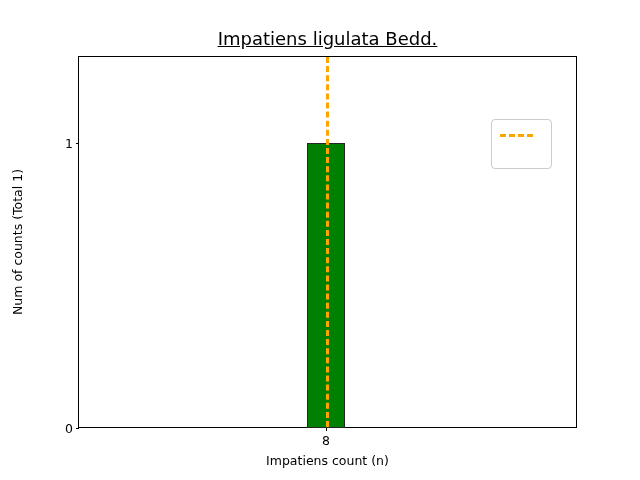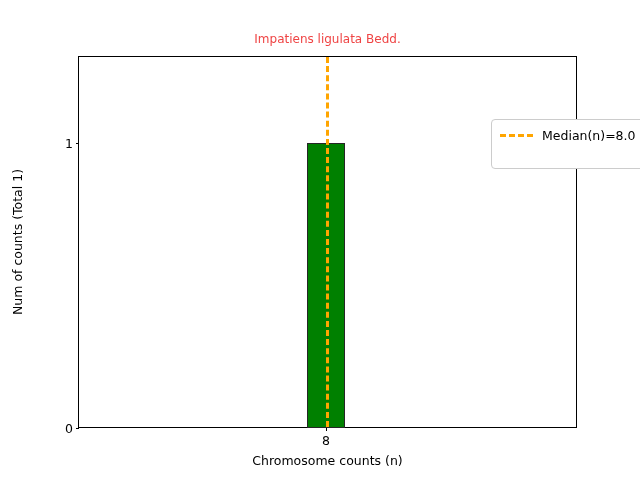--- a/index.html
+++ b/index.html
@@ -16,24 +16,25 @@
     overflow: hidden;
   }
 
   
   #chart-title {
     position: absolute;
     left: 78px;
     top: 30px;
     width: 499px;
     text-align: center;
-    font-size: 12px;
-    color: #ef4444;
+    font-size: 18px;
+    color: #000000;
     line-height: 18px;
     white-space: nowrap;
+    text-decoration: underline;
   }
 
   
   #plot-area {
     position: absolute;
     left: 78px;
     top: 56px;
     width: 499px;
     height: 372px;
     border: 1.1px solid #000000;
@@ -177,24 +178,23 @@
     <div class="xtick-mark" style="left: 247px;"></div>
     <div class="xtick-label" style="left: 247px;">8</div>
 
     <div class="bar" style="left: 228px; width: 38px; top: 86px; height: 285px;"></div>
 
     <div class="median-line" style="left: 247px;"></div>
 
     <div id="legend">
       <div class="legend-row">
         <span class="legend-swatch"></span>
-        <span class="legend-text">Median(n)=8.0</span>
       </div>
       <div class="legend-row">
         <span class="legend-swatch blank"></span>
       </div>
     </div>
 
   </div>
 
-  <div id="xlabel">Chromosome counts (n)</div>
+  <div id="xlabel">Impatiens count (n)</div>
 
 </div>
 
 </body></html>

